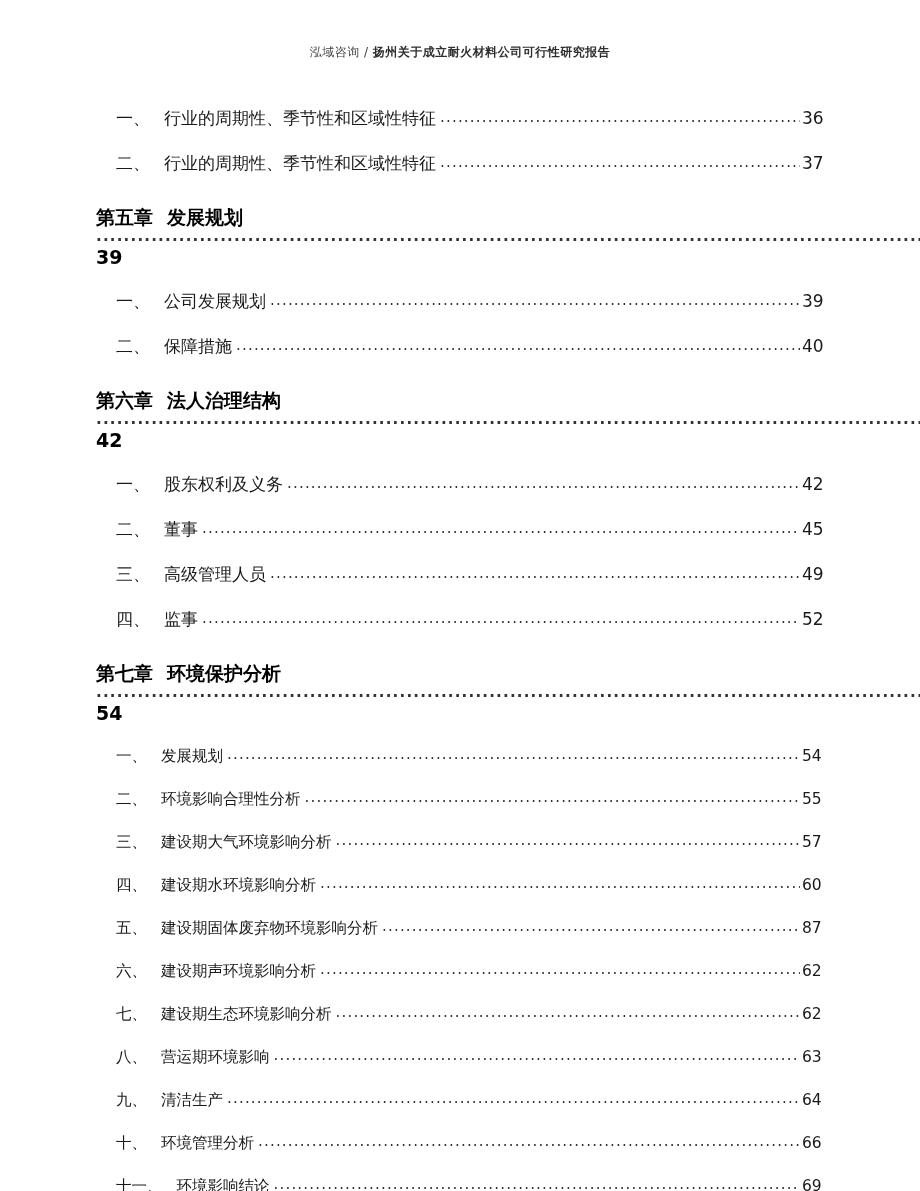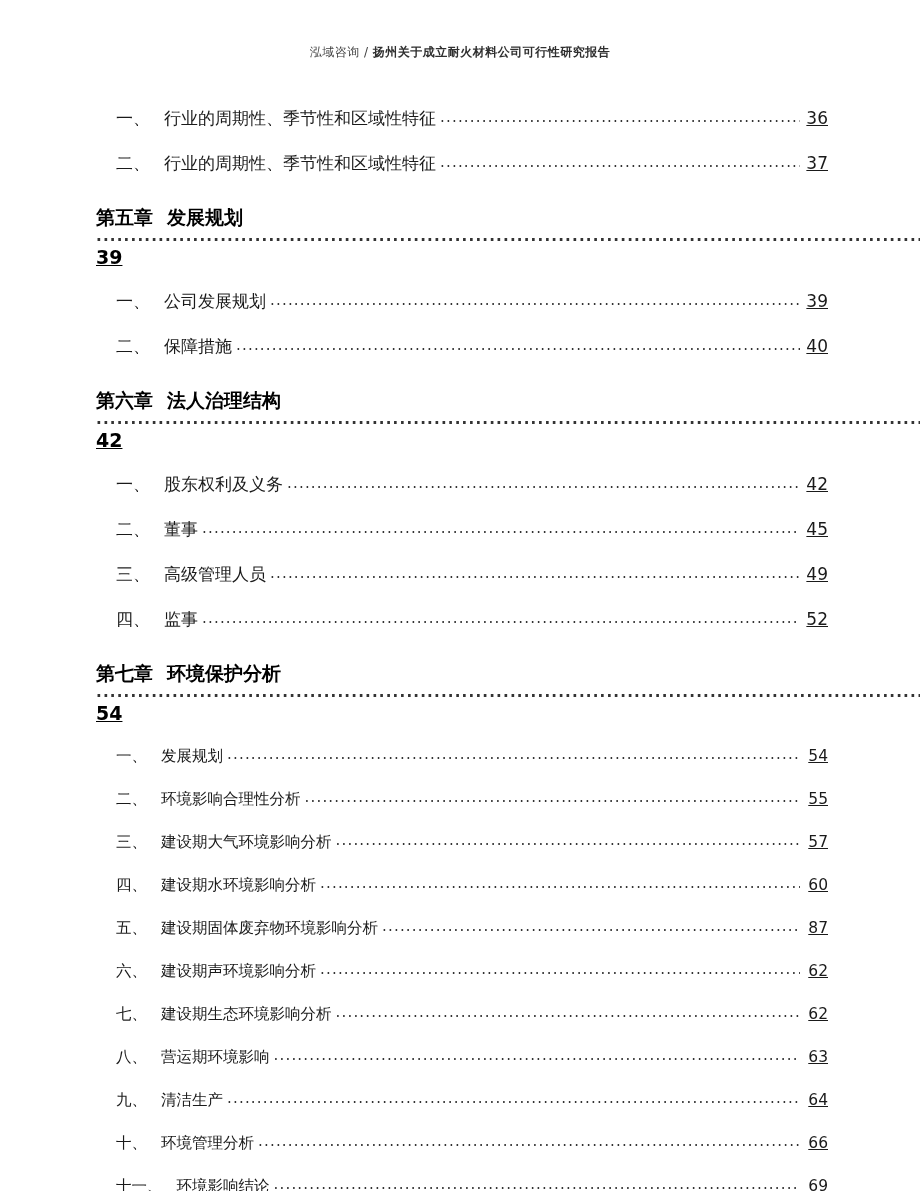--- a/index.html
+++ b/index.html
@@ -86,23 +86,21 @@
     margin: 0 2px 0 4px;
     color: #333;
     letter-spacing: 1.2px;
     font-size: 15px;
     line-height: 1;
     transform: translateY(-2px);
   }
   .page-no {
     flex: 0 0 auto;
     white-space: nowrap;
-    text-align: right;
     min-width: 26px;
-    text-decoration: underline;
   }
   .lvl1 .page-no {
     font-weight: bold;
     font-size: 19px;
   }
 </style>
 </head>
 <body>
 
 <div class="page">

